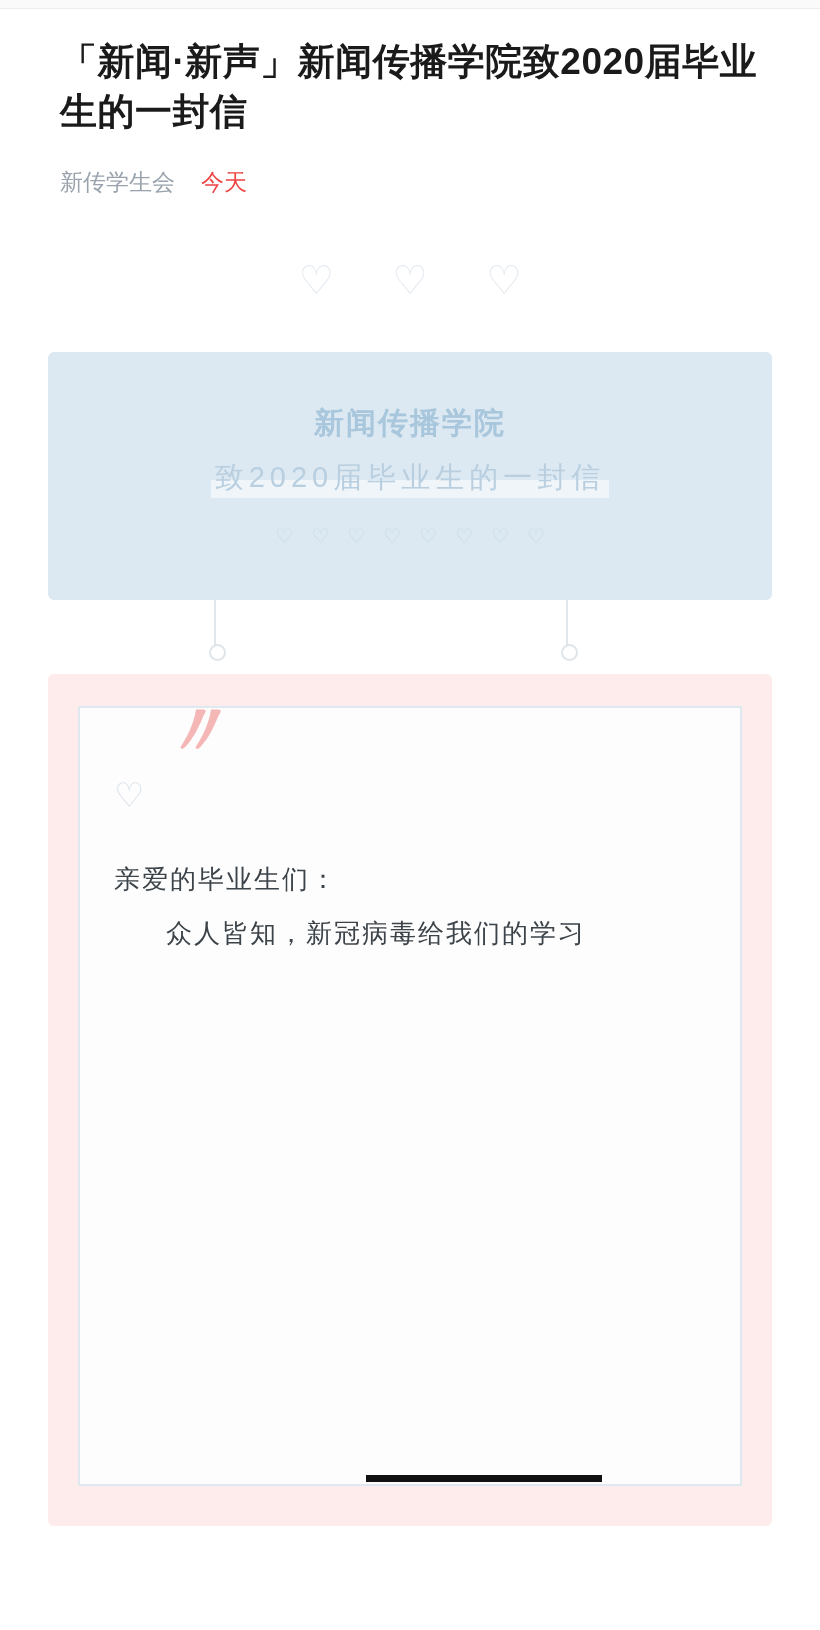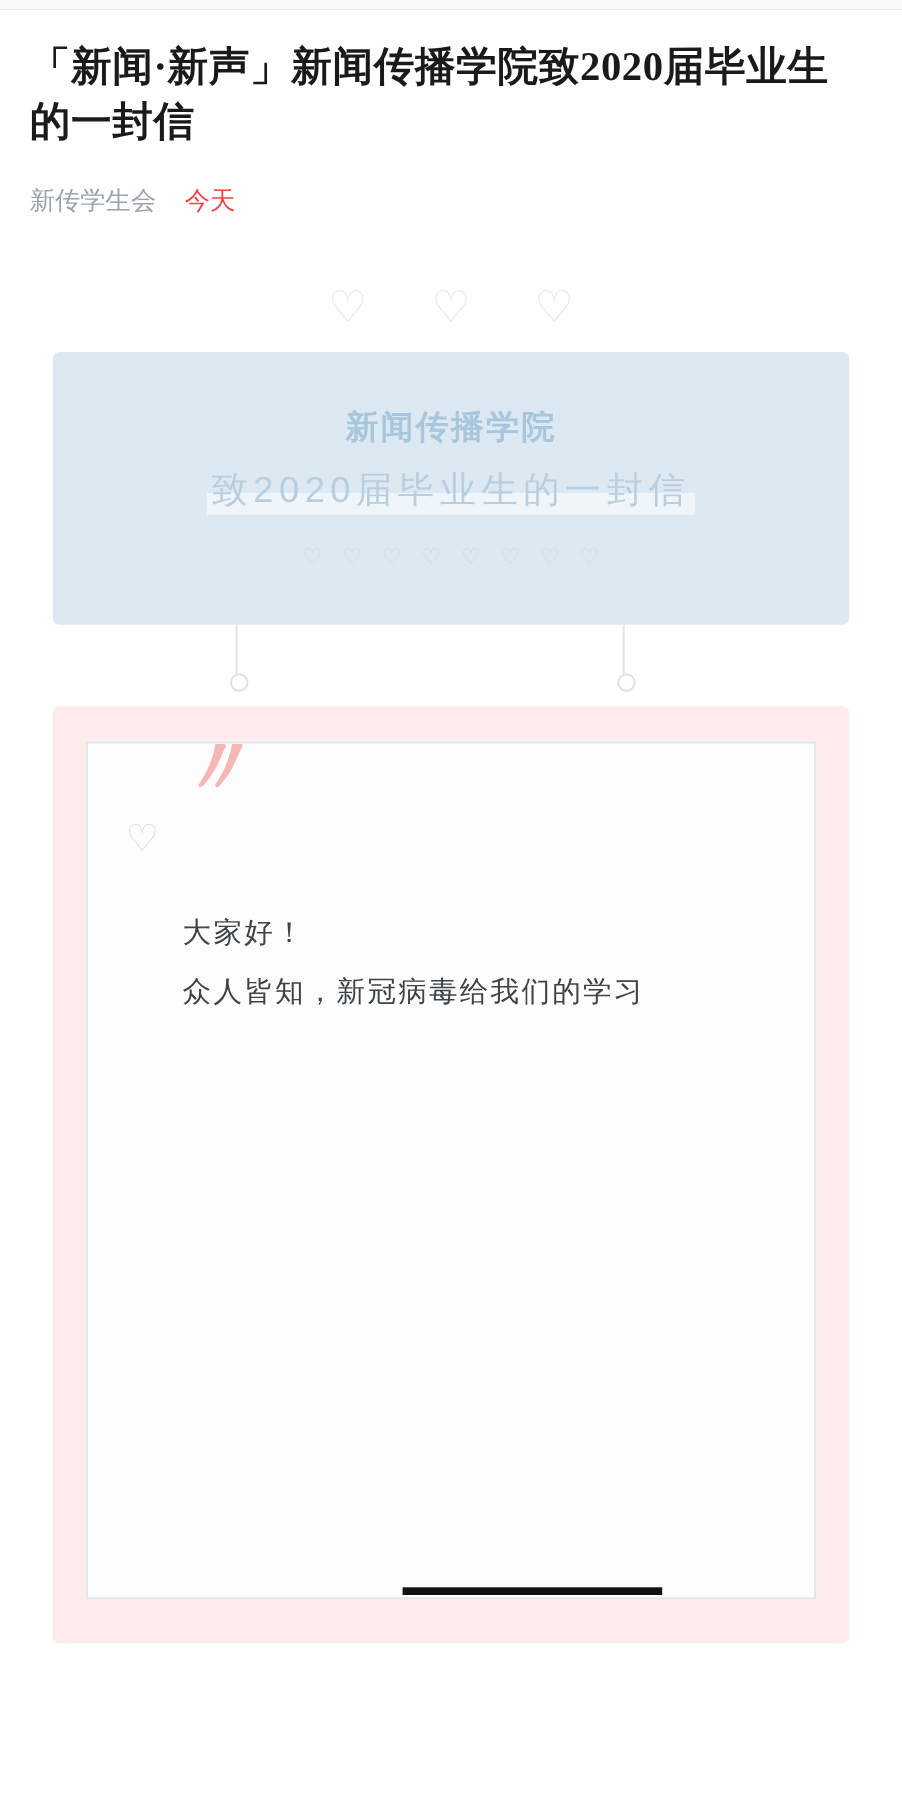--- a/index.html
+++ b/index.html
@@ -21,22 +21,21 @@
     position: relative;
     background: #fff;
   }
   .topbar {
     height: 8px;
     width: 100%;
     background: #fafafa;
     border-bottom: 1px solid #ededed;
   }
   .article-header {
-    padding: 28px 40px 0 27px;
-    font-family: Liberation Serif, serif;
+    padding: 28px 40px 0 60px;
   }
   .article-title {
     font-size: 37px;
     line-height: 1.35;
     font-weight: bold;
     letter-spacing: 0.5px;
     color: #1a1a1a;
     margin: 0;
   }
   .meta-row {
@@ -61,39 +60,39 @@
     gap: 58px;
     color: #e9eef3;
   }
   .heart {
     font-size: 40px;
     line-height: 1;
     color: #e4eaf0;
   }
 
   .blue-card {
-    margin: 20px 48px 0 48px;
+    margin: 52px 48px 0 48px;
     background: #dce9f2;
     border-radius: 6px;
     height: 248px;
     position: relative;
     display: flex;
     flex-direction: column;
     align-items: center;
     justify-content: center;
   }
   .blue-card .line1 {
     font-size: 30px;
     letter-spacing: 2px;
     color: #a8c6dc;
     font-weight: bold;
   }
   .blue-card .line2 {
     margin-top: 14px;
-    font-size: 33px;
+    font-size: 29px;
     letter-spacing: 5px;
     color: #b9cfe0;
     background: linear-gradient(to bottom, rgba(255,255,255,0) 55%, rgba(255,255,255,0.55) 55%);
     padding: 0 4px;
   }
   .mini-hearts {
     margin-top: 26px;
     display: flex;
     gap: 18px;
     color: #c5dbe9;
@@ -227,20 +226,20 @@
     <div class="conn right"></div>
     <div class="dot left"></div>
     <div class="dot right"></div>
   </div>
 
   <div class="pink-card">
     <div class="inner-card bottom-clip">
       <span class="quote-mark">〃</span>
       <div class="inner-heart">♡</div>
       <div class="letter">
-        <p class="indent">大家好！</p>
+        <p>亲爱的毕业生们：</p>
         <p class="indent">众人皆知，新冠病毒给我们的学习</p>
       </div>
       <span class="redact"></span>
     </div>
   </div>
 
 </div>
 
 </body></html>

